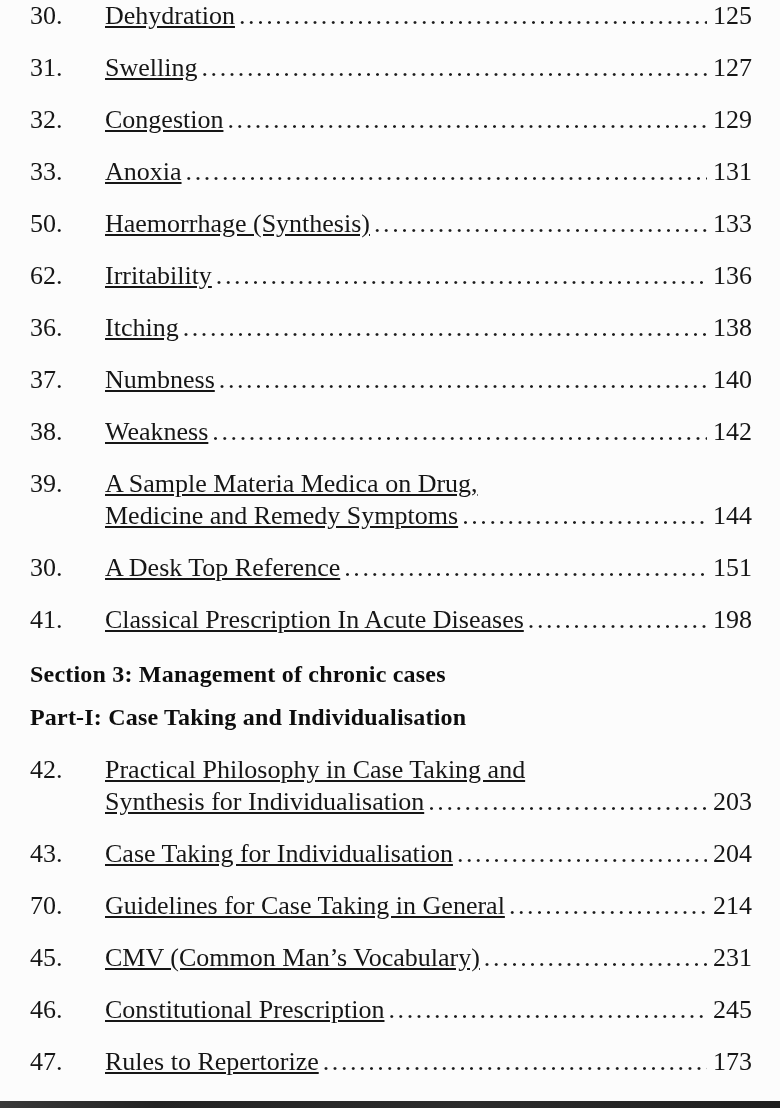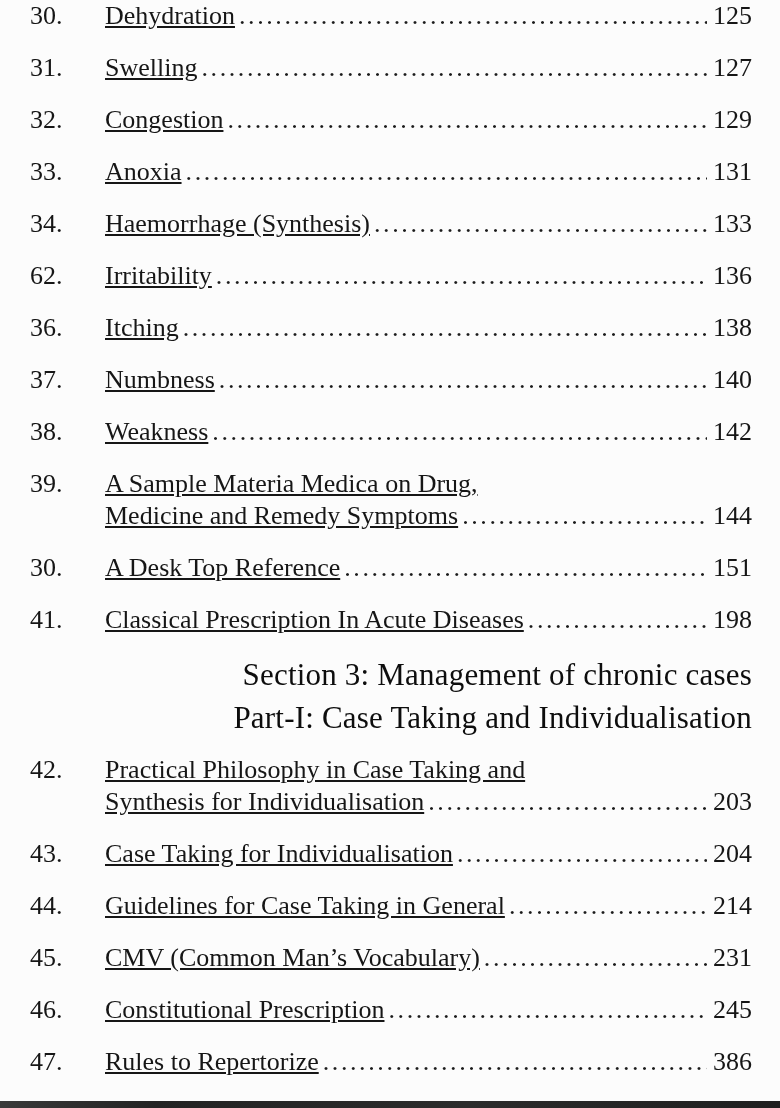--- a/index.html
+++ b/index.html
@@ -63,23 +63,23 @@
     content: "..........................................................................................................................";
     letter-spacing: 2.6px;
     font-size: 26px;
     color: #1b1b1b;
   }
   .pg {
     flex: none;
     text-align: left;
   }
   .row.heading {
-    text-align: right;
-    font-weight: normal;
-    font-size: 31px;
+    text-align: left;
+    font-weight: bold;
+    font-size: 24px;
     line-height: 37px;
     margin-bottom: 6px;
     color: #0d0d0d;
     letter-spacing: 0.2px;
   }
   .row.heading.last-heading {
     margin-bottom: 18px;
   }
   .page-edge {
     position: absolute;
@@ -129,21 +129,21 @@
         <span class="num">33.</span>
         <div class="body">
           <div class="line">
             <span class="title">Anoxia</span>
             <span class="leader"></span>
             <span class="pg">131</span>
           </div>
         </div>
       </div>
       <div class="row entry">
-        <span class="num">34.</span>
+        <span class="num">50.</span>
         <div class="body">
           <div class="line">
             <span class="title">Haemorrhage (Synthesis)</span>
             <span class="leader"></span>
             <span class="pg">133</span>
           </div>
         </div>
       </div>
       <div class="row entry">
         <span class="num">62.</span>
@@ -233,21 +233,21 @@
         <span class="num">43.</span>
         <div class="body">
           <div class="line">
             <span class="title">Case Taking for Individualisation</span>
             <span class="leader"></span>
             <span class="pg">204</span>
           </div>
         </div>
       </div>
       <div class="row entry">
-        <span class="num">44.</span>
+        <span class="num">70.</span>
         <div class="body">
           <div class="line">
             <span class="title">Guidelines for Case Taking in General</span>
             <span class="leader"></span>
             <span class="pg">214</span>
           </div>
         </div>
       </div>
       <div class="row entry">
         <span class="num">45.</span>
@@ -268,19 +268,19 @@
             <span class="pg">245</span>
           </div>
         </div>
       </div>
       <div class="row entry">
         <span class="num">47.</span>
         <div class="body">
           <div class="line">
             <span class="title">Rules to Repertorize</span>
             <span class="leader"></span>
-            <span class="pg">386</span>
+            <span class="pg">173</span>
           </div>
         </div>
       </div>
     </div>
   <div class="page-edge"></div>
 </div>
 
 </body></html>

